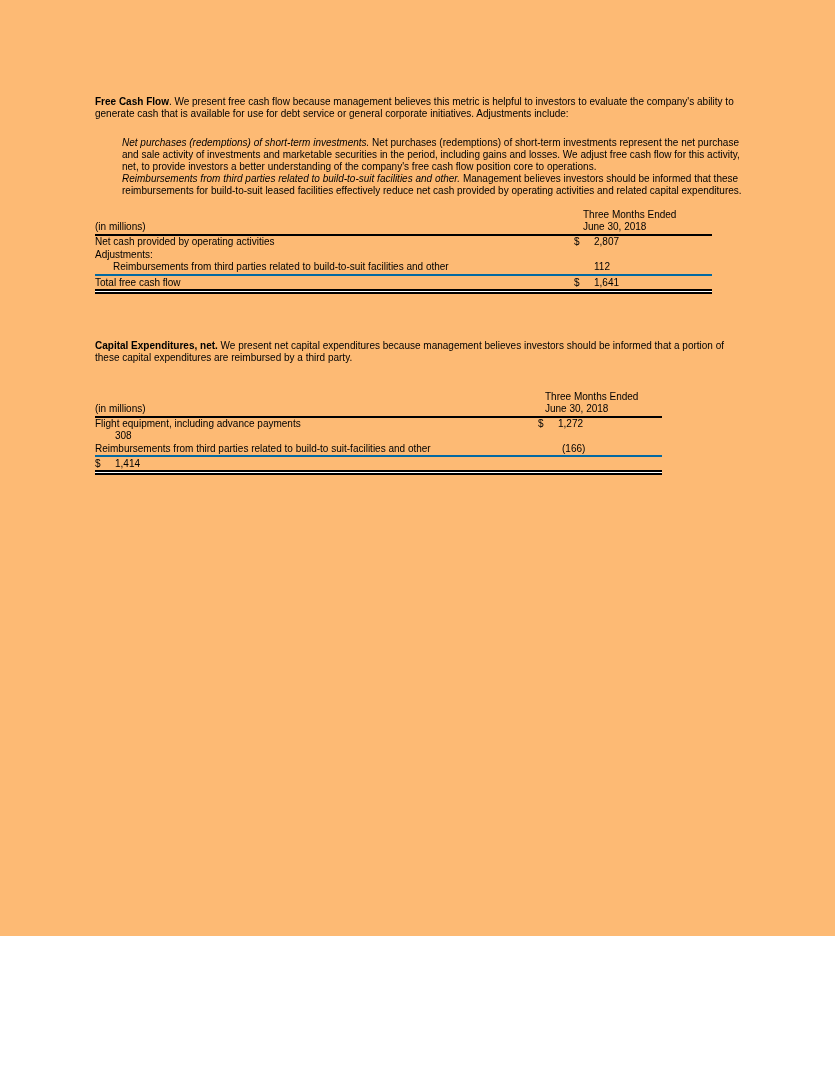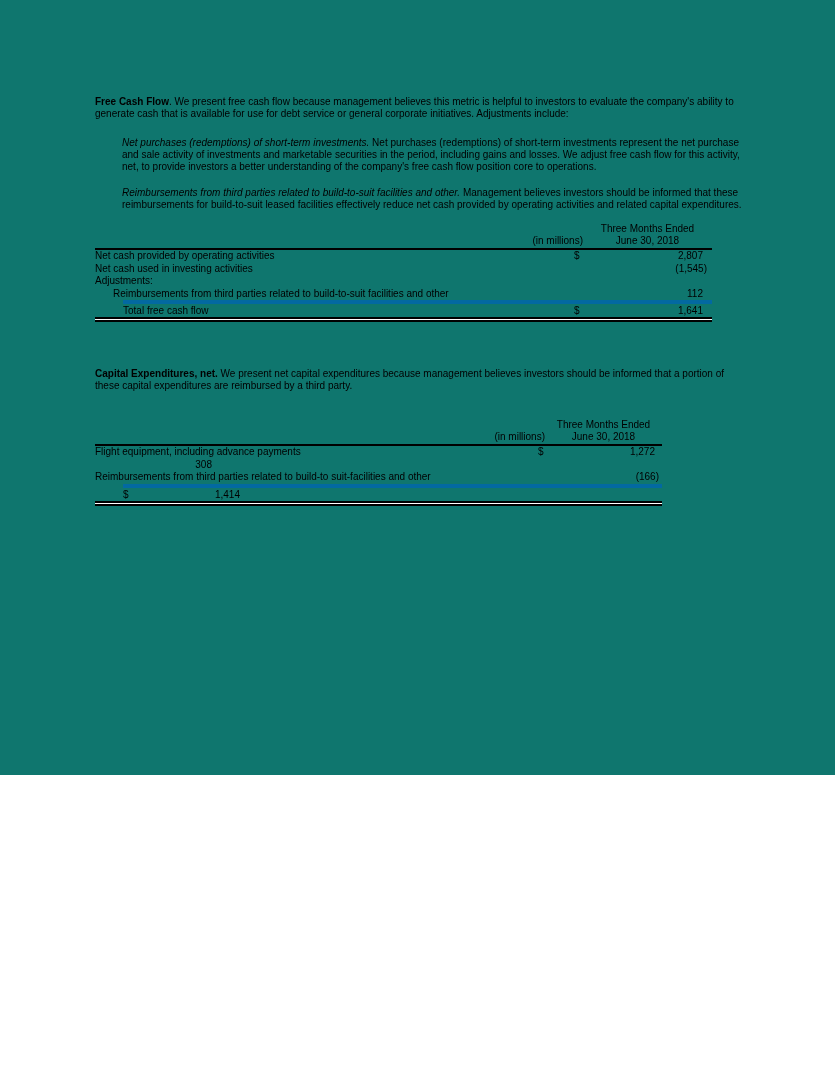--- a/index.html
+++ b/index.html
@@ -1,59 +1,59 @@
 <!DOCTYPE html>
 <html><head>
 <meta charset="utf-8">
 <style>
   html, body { margin: 0; padding: 0; background: #fff; }
   .page {
     position: relative;
     width: 835px;
-    height: 775px;
-    background: #0f766e;
+    height: 936px;
+    background: #fdba74;
     color: #000000;
     font-family: "Liberation Sans", "DejaVu Sans", sans-serif;
     font-size: 10px;
     line-height: 12px;
   }
   .content {
     position: absolute;
     left: 95px;
     top: 96px;
     width: 649px;
   }
   p { margin: 0; }
   .para-intro { margin-bottom: 17px; }
-  .para-adj1  { margin-left: 27px; margin-bottom: 14px; }
+  .para-adj1  { margin-left: 27px; margin-bottom: 0; }
   .para-adj2  { margin-left: 27px; margin-bottom: 12px; }
   .lead-bold   { font-weight: bold; }
   .lead-italic { font-style: italic; }
 
   
   .fintable { width: 617px; }
   .fintable.t2 { width: 567px; }
 
   .thead { border-bottom: 2px solid #000; padding-bottom: 1px; }
   .hline { display: flex; }
   .hfill { flex: 1; }
-  .mh    { width: 129px; text-align: center; white-space: nowrap; }
+  .mh    { width: 129px; text-align: left; white-space: nowrap; }
   .t2 .mh { width: 117px; }
-  .units { flex: 1; white-space: nowrap; text-align: right; }
+  .units { flex: 1; white-space: nowrap; }
 
   .trow { display: flex; align-items: baseline; height: 12.5px; line-height: 12.5px; }
   .tlabel { flex: 1; white-space: nowrap; overflow: hidden; }
   .tind .tlabel { padding-left: 18px; }
   .tcur { width: 20px; }
-  .tval { width: 109px; text-align: right; padding-right: 9px; white-space: nowrap; }
+  .tval { width: 109px; text-align: left; padding-right: 9px; white-space: nowrap; }
   .t2 .tval { width: 97px; padding-right: 7px; }
   .tval.neg { padding-right: 5px; }
   .t2 .tval.neg { padding-right: 3px; }
 
-  .trow.total { border-top: 4px solid #0369a1; height: 13px; line-height: 13px; margin-left: 28px; }
+  .trow.total { border-top: 2px solid #0369a1; height: 13px; line-height: 13px; }
   .dblrule {
     height: 5px;
     box-sizing: border-box;
     border-top: 2px solid #000;
     border-bottom: 2px solid #000;
     background: #fff;
   }
 
   .sec-capex { margin-top: 46px; }
   .para-capex { margin-bottom: 27px; }
@@ -80,25 +80,20 @@
           <div class="hline">
             <div class="units">(in millions)</div>
             <div class="mh">June 30, 2018</div>
           </div>
         </div>
 
         <div class="trow">
           <div class="tlabel">Net cash provided by operating activities</div>
           <div class="tcur">$</div>
           <div class="tval">2,807</div>
-        </div>
-        <div class="trow">
-          <div class="tlabel">Net cash used in investing activities</div>
-          <div class="tcur"></div>
-          <div class="tval neg">(1,545)</div>
         </div>
         <div class="trow">
           <div class="tlabel">Adjustments:</div>
           <div class="tcur"></div>
           <div class="tval"></div>
         </div>
         <div class="trow tind">
           <div class="tlabel">Reimbursements from third parties related to build-to-suit facilities and other</div>
           <div class="tcur"></div>
           <div class="tval">112</div>

